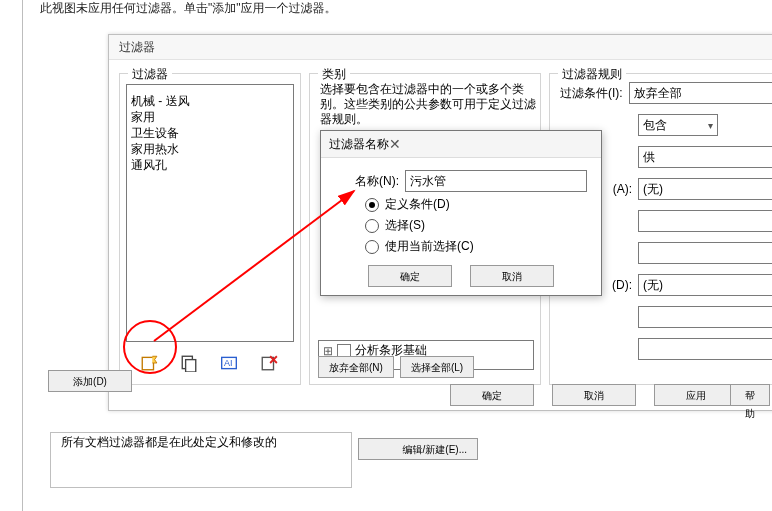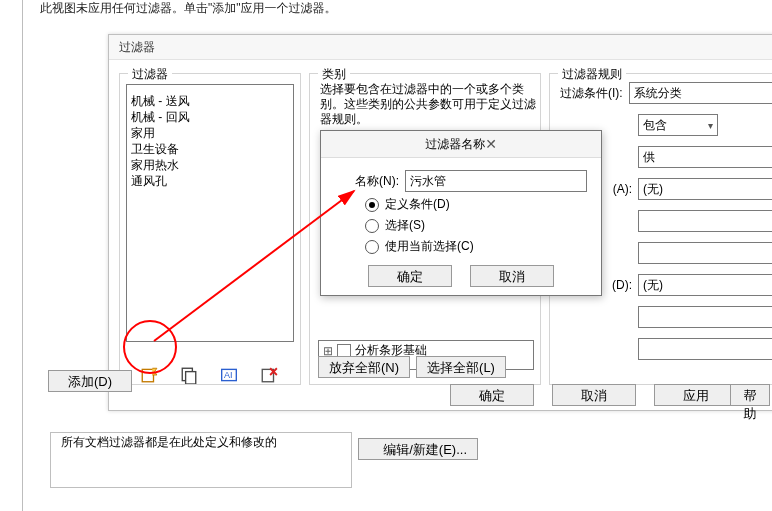--- a/index.html
+++ b/index.html
@@ -5,42 +5,42 @@
   html,body{margin:0;padding:0;font-family:"Microsoft YaHei","SimSun",sans-serif;font-size:12px;color:#000;background:#fff}
   .root{position:relative;width:772px;height:511px;overflow:hidden}
   .top-text{position:absolute;left:40px;top:0;color:#222}
   .vline{position:absolute;left:22px;top:0;width:1px;height:511px;background:#bdbdbd}
   .dialog-main{position:absolute;left:108px;top:34px;right:-10px;height:375px;border:1px solid #bfbfbf;background:#fff;box-shadow:0 0 4px rgba(0,0,0,.15)}
   .dialog-title{height:24px;line-height:24px;padding-left:10px;border-bottom:1px solid #e3e3e3;background:#f7f7f7;color:#333}
   .group{position:absolute;border:1px solid #d4d4d4;background:#fff}
   .group-legend{position:absolute;top:-8px;left:8px;background:#fff;padding:0 4px}
   .g-filters{left:10px;top:38px;width:180px;height:310px}
   .filters-list{position:absolute;left:6px;top:10px;width:158px;height:240px;border:1px solid #7a7a7a;background:#fff;overflow:auto;padding:8px 4px;line-height:16px}
-  .toolbar{position:absolute;left:20px;bottom:0;display:flex;gap:22px}
+  .toolbar{position:absolute;left:20px;bottom:12px;display:flex;gap:22px}
   .iconbtn{width:18px;height:18px}
   .g-cats{left:200px;top:38px;width:230px;height:310px}
   .cats-desc{position:absolute;left:10px;top:8px;right:4px;line-height:15px}
   .cats-buttons{position:absolute;left:8px;bottom:6px;display:flex;gap:6px}
-  .btn{border:1px solid #999;background:#efefef;padding:2px 10px;height:22px;line-height:18px;font-size:13px;box-sizing:border-box}
+  .btn{border:1px solid #999;background:#efefef;padding:2px 10px;height:22px;line-height:18px;font-size:10px;box-sizing:border-box}
   .cats-listwrap{position:absolute;left:8px;top:266px;width:214px;height:28px;border:1px solid #7a7a7a;overflow:hidden}
   .tree-row{display:flex;align-items:center;gap:4px;padding:1px 4px;font-size:12px}
   .tree-chk{width:12px;height:12px;border:1px solid #7a7a7a;display:inline-block}
   .g-rules{left:440px;top:38px;width:320px;height:310px}
   .rules-inner{position:absolute;left:10px;top:8px;right:10px}
   .rule-row{display:flex;align-items:center;margin-bottom:10px;gap:6px}
   .rule-row label{white-space:nowrap}
   .sel{border:1px solid #7a7a7a;height:20px;flex:1;padding:0 4px;background:#fff;display:flex;align-items:center;justify-content:space-between}
   .sel-empty{border:1px solid #7a7a7a;height:20px;flex:1;background:#fff}
   .chev{font-size:10px;color:#555}
   .btn-wide{width:84px;text-align:center}
   .add-btn{position:absolute;left:48px;top:370px;width:84px}
   .doc-label{position:absolute;left:50px;top:432px;width:280px;height:52px;border:1px solid #bfbfbf;padding:1px 10px}
   .edit-btn{position:absolute;left:358px;top:438px;width:120px;text-align:right}
   .modal{position:absolute;left:320px;top:130px;width:280px;border:1px solid #777;background:#fff;box-shadow:1px 2px 8px rgba(0,0,0,.25)}
-  .modal-title{height:26px;line-height:26px;padding:0 8px;display:flex;justify-content:center;align-items:center;border-bottom:1px solid #ddd;background:#f5f5f5}
+  .modal-title{height:26px;line-height:26px;padding:0 8px;display:flex;justify-content:flex-start;align-items:center;border-bottom:1px solid #ddd;background:#f5f5f5}
   .modal-body{padding:12px 14px 8px 14px}
   .modal-row{display:flex;align-items:center;gap:6px}
   .modal-row label{width:64px;text-align:right}
   .txt{flex:1;height:20px;border:1px solid #7a7a7a;padding:0 4px;font-size:12px}
   .radio-row{margin:4px 0 4px 30px;display:flex;align-items:center;gap:6px}
   .radio{width:12px;height:12px;border:1px solid #555;border-radius:50%;display:inline-flex;align-items:center;justify-content:center}
   .radio.sel-dot::after{content:"";width:6px;height:6px;background:#000;border-radius:50%}
   .modal-btns{display:flex;justify-content:center;gap:18px;margin-top:10px}
   
   .redcircle{position:absolute;left:123px;top:320px;width:50px;height:50px;border:2px solid #f00;border-radius:50%;pointer-events:none}
@@ -53,21 +53,20 @@
   <div class="top-text">此视图未应用任何过滤器。单击"添加"应用一个过滤器。</div>
   <div class="vline"></div>
 
   <div class="dialog-main">
     <div class="dialog-title">过滤器</div>
 
     <div class="group g-filters">
       <span class="group-legend">过滤器</span>
       <div class="filters-list">
         <div>机械 - 送风</div>
-        <div>机械 - 回风</div>
         <div>家用</div>
         <div>卫生设备</div>
         <div>家用热水</div>
         <div>通风孔</div>
       </div>
       <div class="toolbar">
         <span class="iconbtn">
           <svg viewBox="0 0 16 16">
               <rect x="2" y="3" width="10" height="11" fill="none" stroke="#c37a00" stroke-width="1.2"></rect>
               <path d="M11 2 l4 0 l-2 3 l2 3 l-4 0" fill="#ffcf4a" stroke="#c37a00" stroke-width=".8"></path>
@@ -109,21 +108,21 @@
         <button class="btn">选择全部(L)</button>
       </div>
     </div>
 
     <div class="group g-rules">
       <span class="group-legend">过滤器规则</span>
       <div class="rules-inner">
         <div class="rule-row">
           <label>过滤条件(I):</label>
           <div class="sel">
-            <span>系统分类</span>
+            <span>放弃全部</span>
 
           </div>
         </div>
         <div class="rule-row" style="margin-left:78px">
           <div class="sel" style="flex:0 0 70px">
             <span>包含</span>
             <span class="chev">▾</span>
           </div>
         </div>
         <div class="rule-row" style="margin-left:78px">

